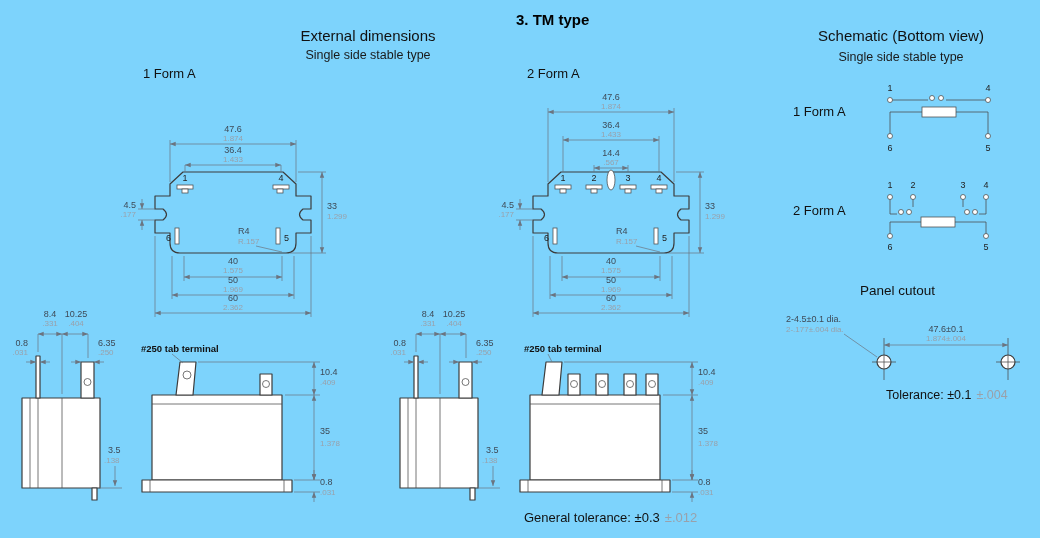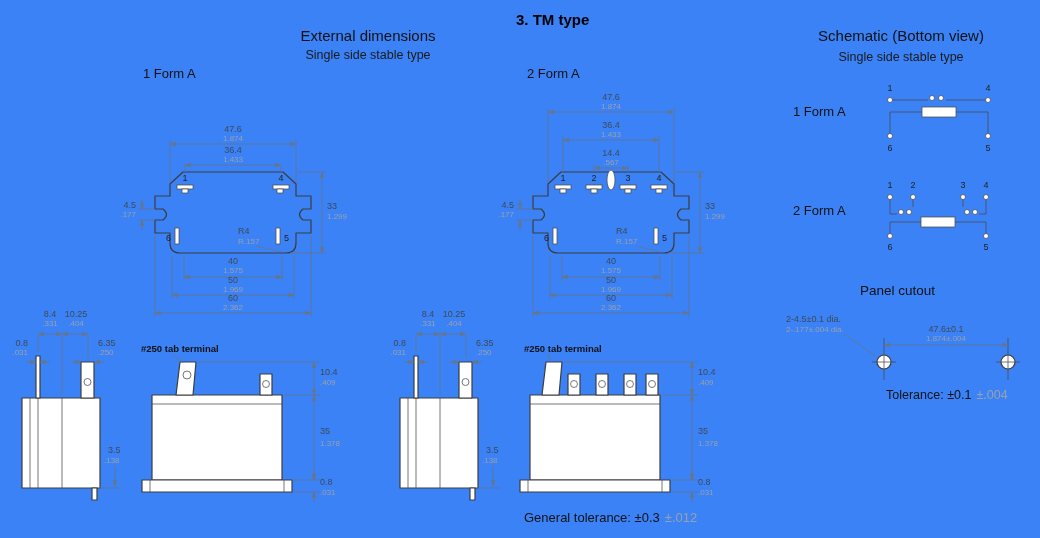--- a/index.html
+++ b/index.html
@@ -1,16 +1,16 @@
 <!DOCTYPE html>
 <html><head>
 <meta charset="utf-8">
 <style>
   html,body{margin:0;padding:0;background:#ffffff;}
-  #canvas{position:relative;width:1040px;height:538px;background:#3b82f6;overflow:hidden;}
+  #canvas{position:relative;width:1040px;height:538px;background:#7dd3fc;overflow:hidden;}
   svg text{font-family:"Liberation Sans","DejaVu Sans",sans-serif;}
   .t-h1{font-size:15px;fill:#111;}
   .t-h1b{font-size:15px;font-weight:bold;fill:#000;}
   .t-h2{font-size:12.5px;fill:#1a1a1a;}
   .t-form{font-size:13px;fill:#111;}
   .t-mm{font-size:9px;fill:#3e4a57;}
   .t-in{font-size:8px;fill:#99a1ab;}
   .t-pin{font-size:9px;fill:#222;}
   .t-tab{font-size:9.5px;font-weight:bold;fill:#111;}
   .t-tol{font-size:12.5px;fill:#111;}

